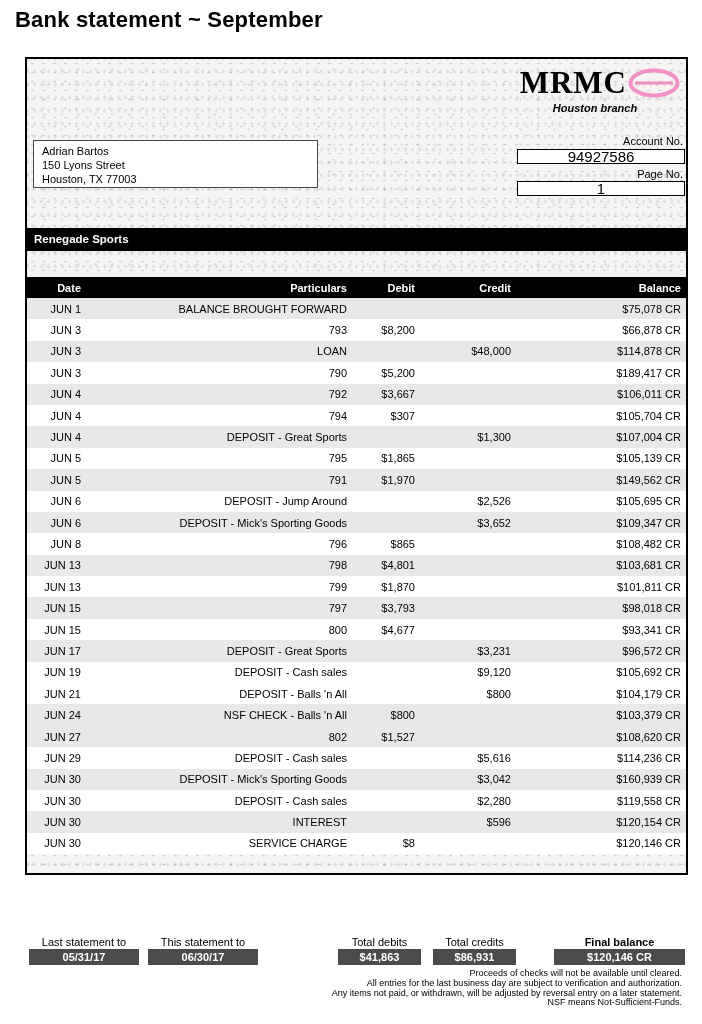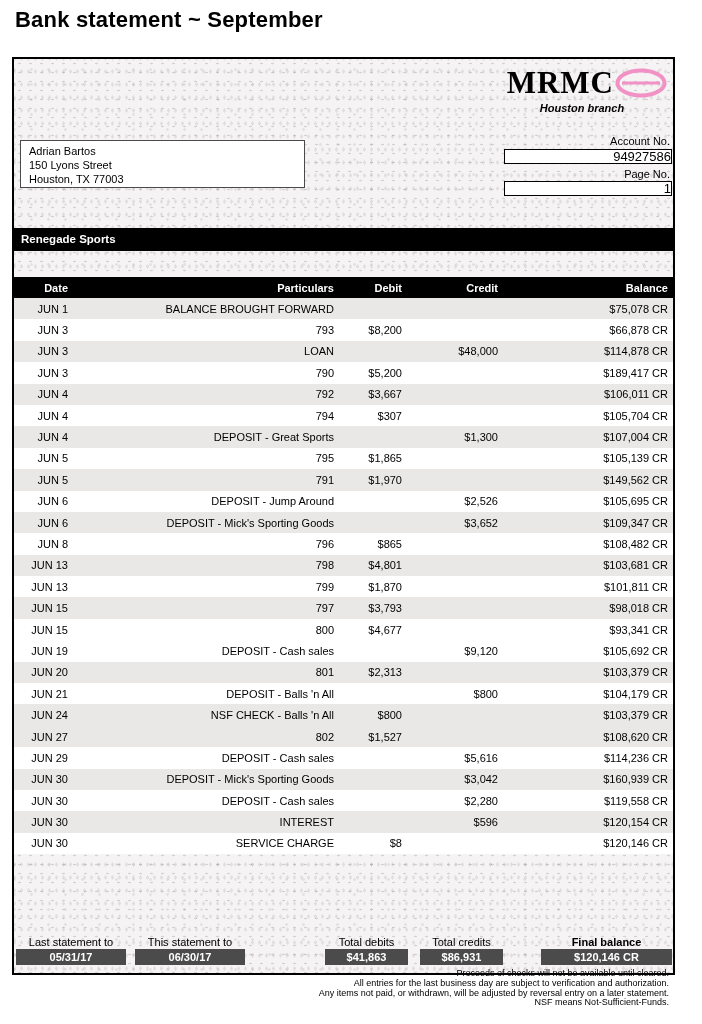--- a/index.html
+++ b/index.html
@@ -9,22 +9,22 @@
     font-family: "Liberation Sans", sans-serif;
     color: #000;
     position: relative;
     overflow: hidden;
   }
   .page-title {
     position: absolute; left: 15px; top: 7px;
     font-size: 22px; font-weight: bold; letter-spacing: 0.2px;
   }
   .statement {
-    position: absolute; left: 12px; top: 57px;
-    width: 663px; height: 918px;
+    position: absolute; left: 25px; top: 57px;
+    width: 663px; height: 818px;
     border: 2px solid #000;
     background-color: #f5f3f3;
     background-image:
       radial-gradient(rgba(90,85,85,0.22) 1px, transparent 1.3px),
       radial-gradient(rgba(120,112,112,0.16) 1px, transparent 1.3px),
       radial-gradient(rgba(70,65,65,0.10) 1.3px, transparent 1.6px);
     background-size: 11px 9px, 7px 13px, 17px 15px;
     background-position: 0 0, 4px 6px, 9px 3px;
     text-decoration: underline;
   }
@@ -40,21 +40,21 @@
     position: absolute; left: 6px; top: 81px; width: 285px; height: 48px;
     background: #fff; border: 1px solid #4a4a4a;
     padding: 3px 8px; font-size: 11px; line-height: 14px;
   }
   .field-label { position: absolute; right: 3px; font-size: 11px; text-align: right; }
   .label-account { top: 76px; }
   .label-page { top: 109px; }
   .field-box {
     position: absolute; right: 1px; width: 168px; height: 15px;
     background: #fff; border: 1px solid #000;
-    text-align: right; font-size: 13px; line-height: 13px;
+    text-align: center; font-size: 15px; line-height: 13px;
   }
   .box-account { top: 90px; }
   .box-page { top: 122px; }
   .account-bar {
     position: absolute; top: 169px; left: 0; width: 100%; height: 23px;
     background: #000; color: #fff;
     font-size: 11.5px; font-weight: bold; line-height: 23px; padding-left: 7px;
   }
   table.txn {
     position: absolute; top: 218px; left: 0; width: 659px;
@@ -247,36 +247,36 @@
   </tr>
 
   <tr class="plain">
     <td class="col-date">JUN 15</td>
     <td class="col-part">800</td>
     <td class="col-debit">$4,677</td>
     <td class="col-credit"></td>
     <td class="col-balance">$93,341 CR</td>
   </tr>
 
+  <tr class="alt">
+    <td class="col-date">JUN 17</td>
+    <td class="col-part">DEPOSIT - Great Sports</td>
+    <td class="col-debit"></td>
+    <td class="col-credit">$3,231</td>
+    <td class="col-balance">$96,572 CR</td>
+  </tr>
 
   <tr class="plain">
     <td class="col-date">JUN 19</td>
     <td class="col-part">DEPOSIT - Cash sales</td>
     <td class="col-debit"></td>
     <td class="col-credit">$9,120</td>
     <td class="col-balance">$105,692 CR</td>
   </tr>
 
-  <tr class="alt">
-    <td class="col-date">JUN 20</td>
-    <td class="col-part">801</td>
-    <td class="col-debit">$2,313</td>
-    <td class="col-credit"></td>
-    <td class="col-balance">$103,379 CR</td>
-  </tr>
 
   <tr class="plain">
     <td class="col-date">JUN 21</td>
     <td class="col-part">DEPOSIT - Balls 'n All</td>
     <td class="col-debit"></td>
     <td class="col-credit">$800</td>
     <td class="col-balance">$104,179 CR</td>
   </tr>
 
   <tr class="alt">

